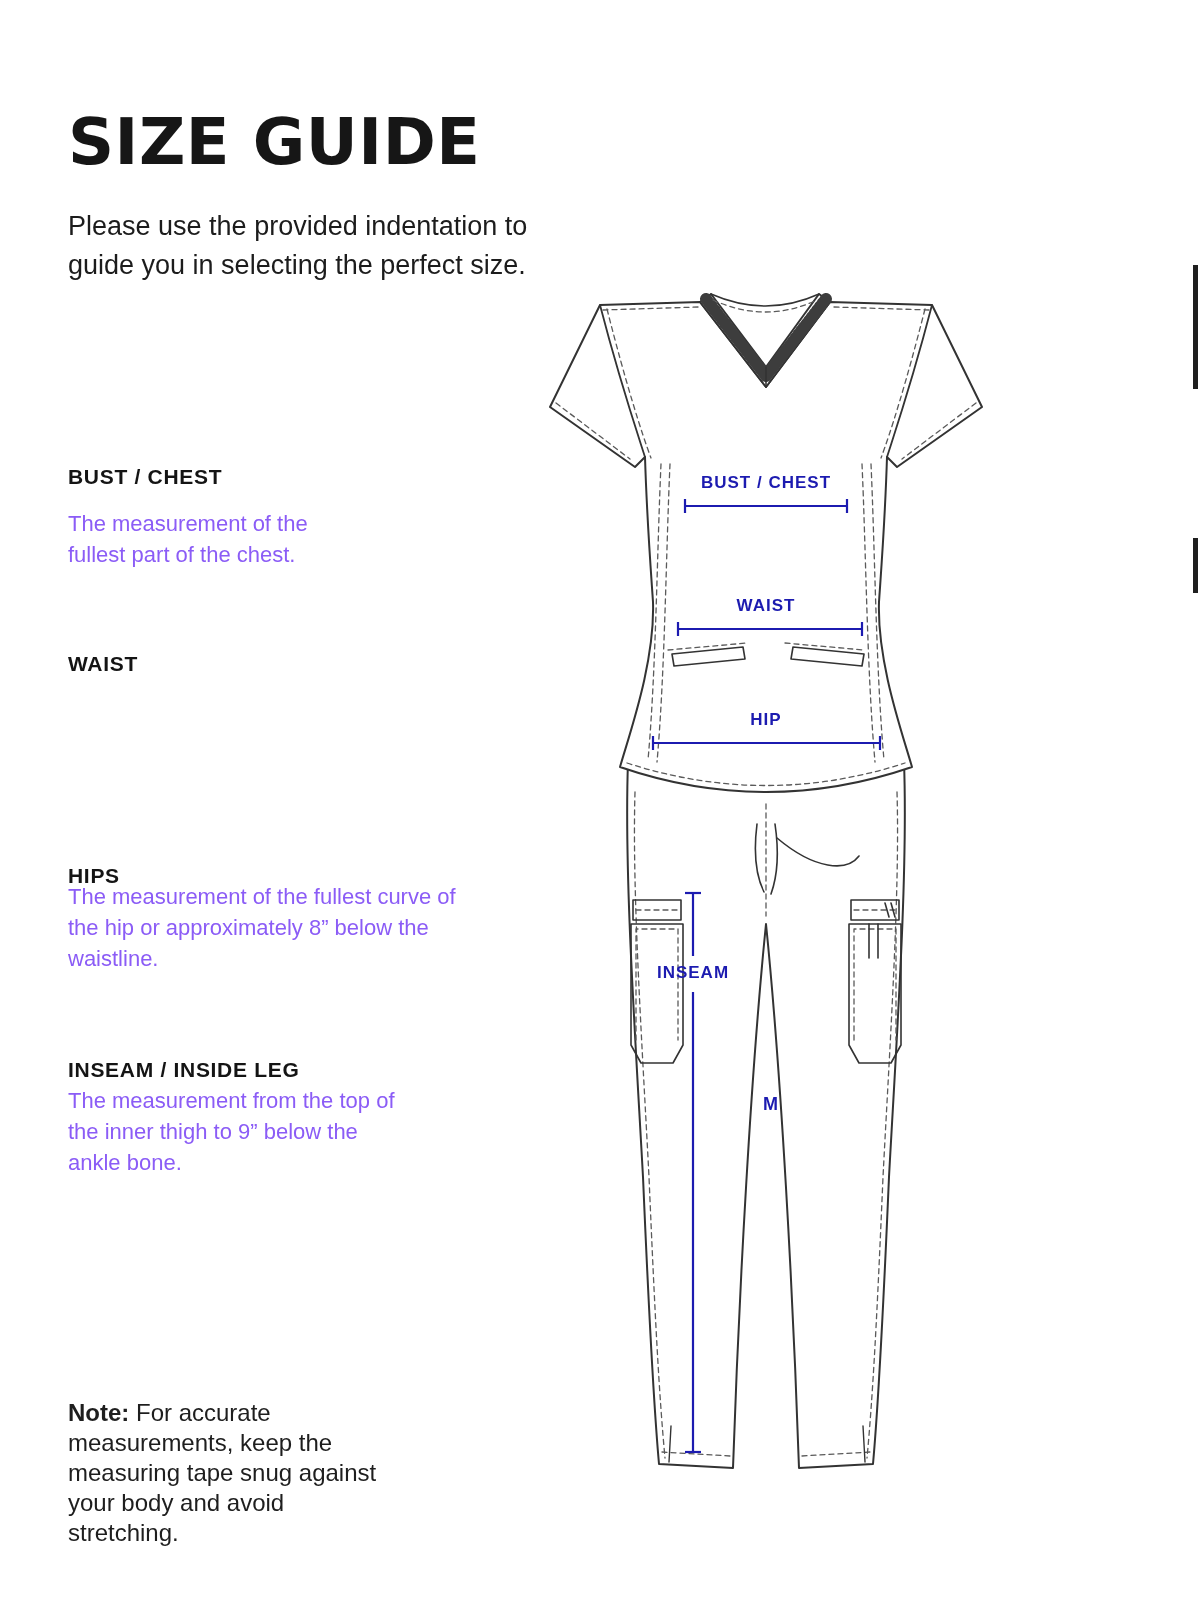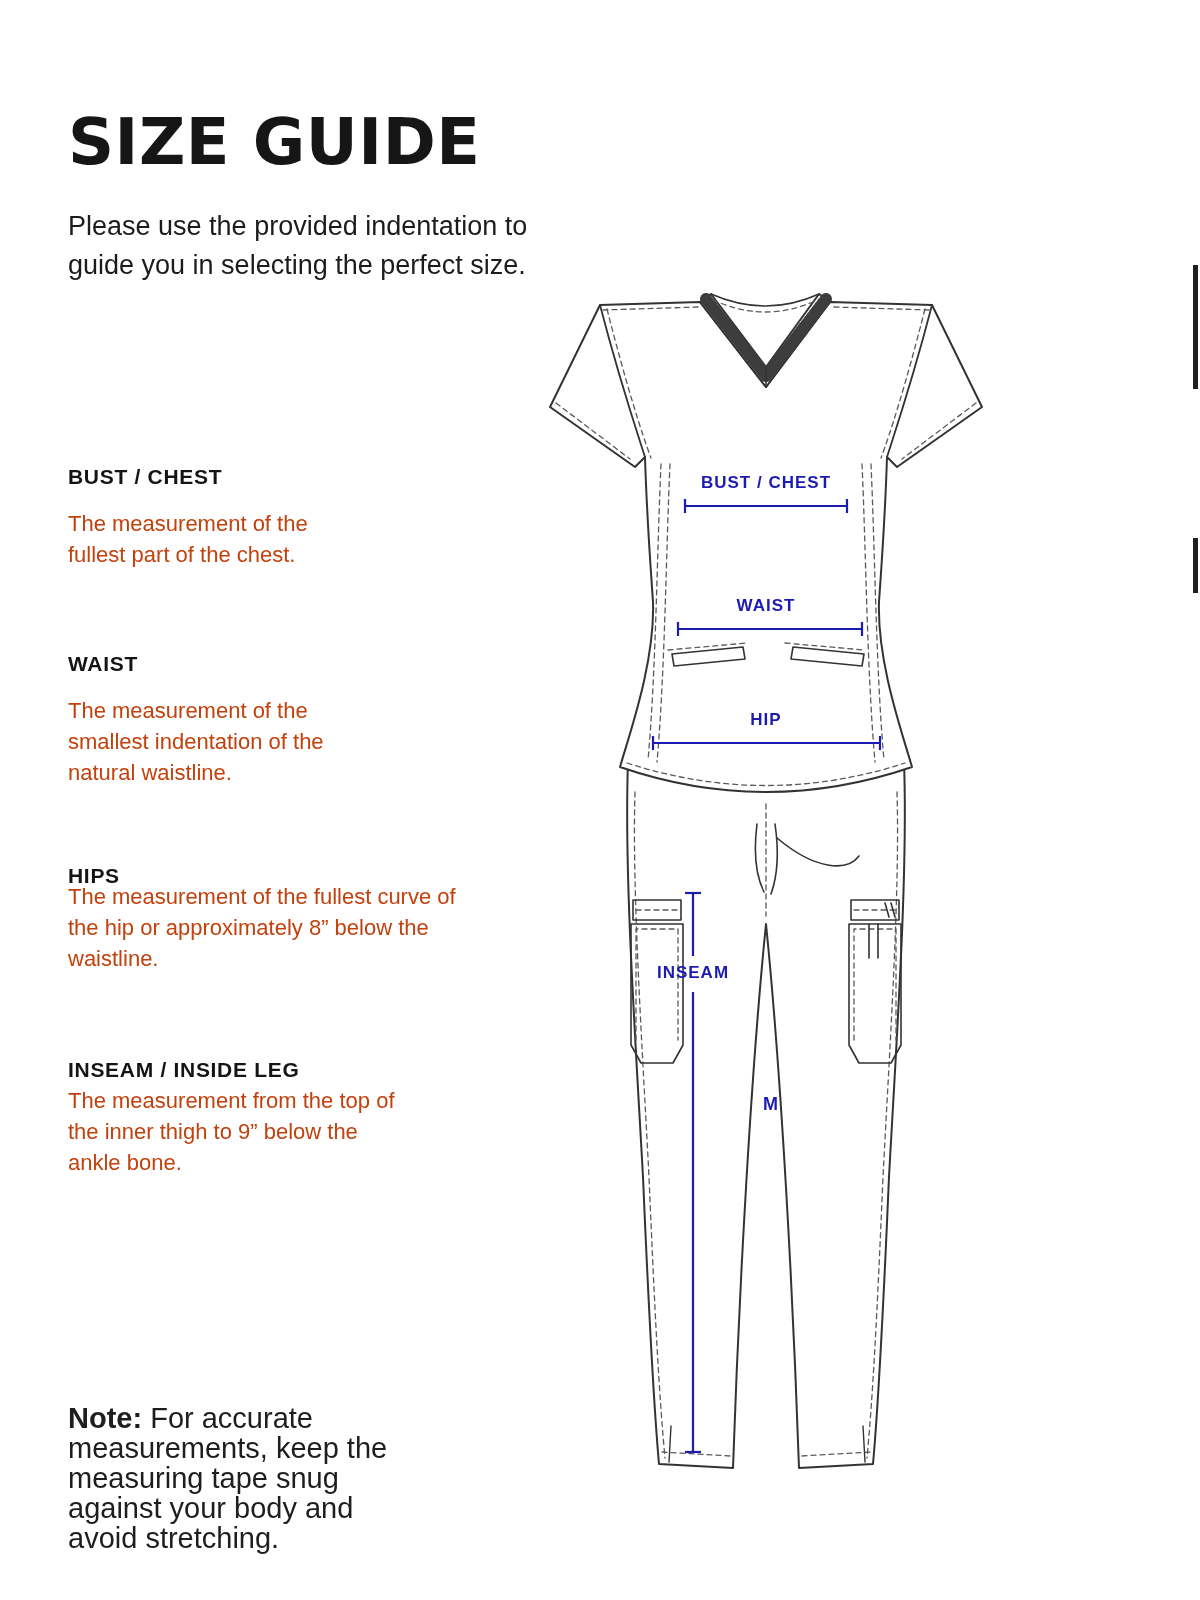--- a/index.html
+++ b/index.html
@@ -15,30 +15,30 @@
   .intro {
     position:absolute; left:68px; top:180px; width:460px;
     font-size:27px; line-height:39px; color:#1c1c1c;
   }
   .sec-h {
     position:absolute; left:68px;
     font-size:21px; font-weight:700; letter-spacing:0.7px; color:#141414;
   }
   .sec-b {
     position:absolute; left:68px;
-    font-size:22px; line-height:31px; color:#c2410c;
+    font-size:22px; line-height:31px; color:#8b5cf6;
   }
   .s1h { top:448px; } .s1b { top:486px; width:300px; }
   .s2h { top:635px; } .s2b { top:673px; width:312px; }
   .s3h { top:847px; } .s3b { top:859px; width:390px; }
   .s4h { top:1025px;margin-top:33px; } .s4b { top:1063px; width:345px; }
 
   .note {
     position:absolute; left:68px; top:1374px; width:332px;
-    font-size:29px; line-height:30px; color:#1e1e1e;
+    font-size:24px; line-height:30px; color:#1e1e1e;
   }
   .note .lbl { font-weight:700; }
 
   .diagram {
     position:absolute; left:535px; top:272px; width:470px; height:1260px;
   }
 
   .edge-mark {
     position:absolute; left:1193px; width:5px; background:#1f1f1f;
   }
@@ -51,21 +51,20 @@
 <div class="page">
 
   <h1 class="title">SIZE GUIDE</h1>
 
   <p class="intro">Please use the provided indentation to guide you in selecting the perfect size.</p>
 
   <h2 class="sec-h s1h">BUST / CHEST</h2>
   <p class="sec-b s1b">The measurement of the fullest part of the chest.</p>
 
   <h2 class="sec-h s2h">WAIST</h2>
-  <p class="sec-b s2b">The measurement of the smallest indentation of the natural waistline.</p>
 
   <h2 class="sec-h s3h">HIPS</h2>
   <p class="sec-b s3b">The measurement of the fullest curve of the hip or approximately 8” below the waistline.</p>
 
   <h2 class="sec-h s4h">INSEAM / INSIDE LEG</h2>
   <p class="sec-b s4b">The measurement from the top of the inner thigh to 9” below the ankle bone.</p>
 
   <p class="note"><span class="lbl">Note:</span> <span>For accurate measurements, keep the measuring tape snug against your body and avoid stretching.</span></p>
 
   <svg class="diagram" viewBox="0 0 470 1260" width="470" height="1260" xmlns="http://www.w3.org/2000/svg">

